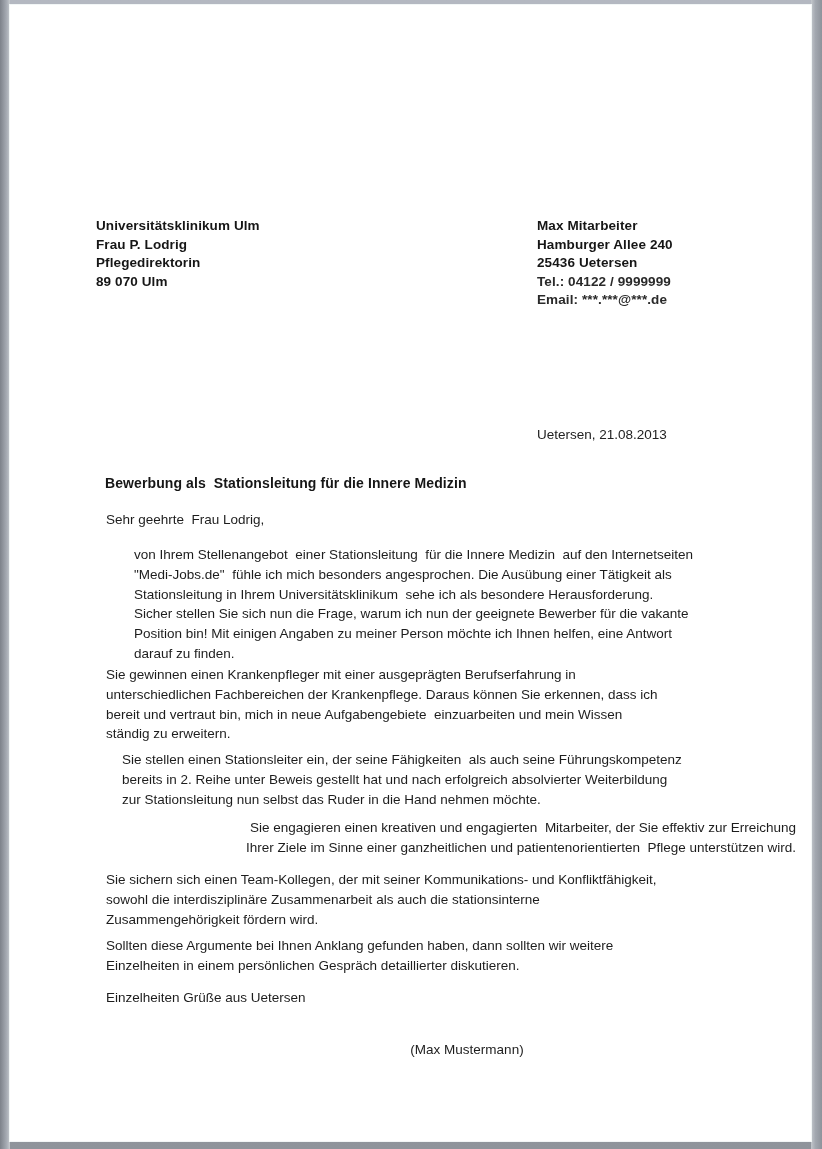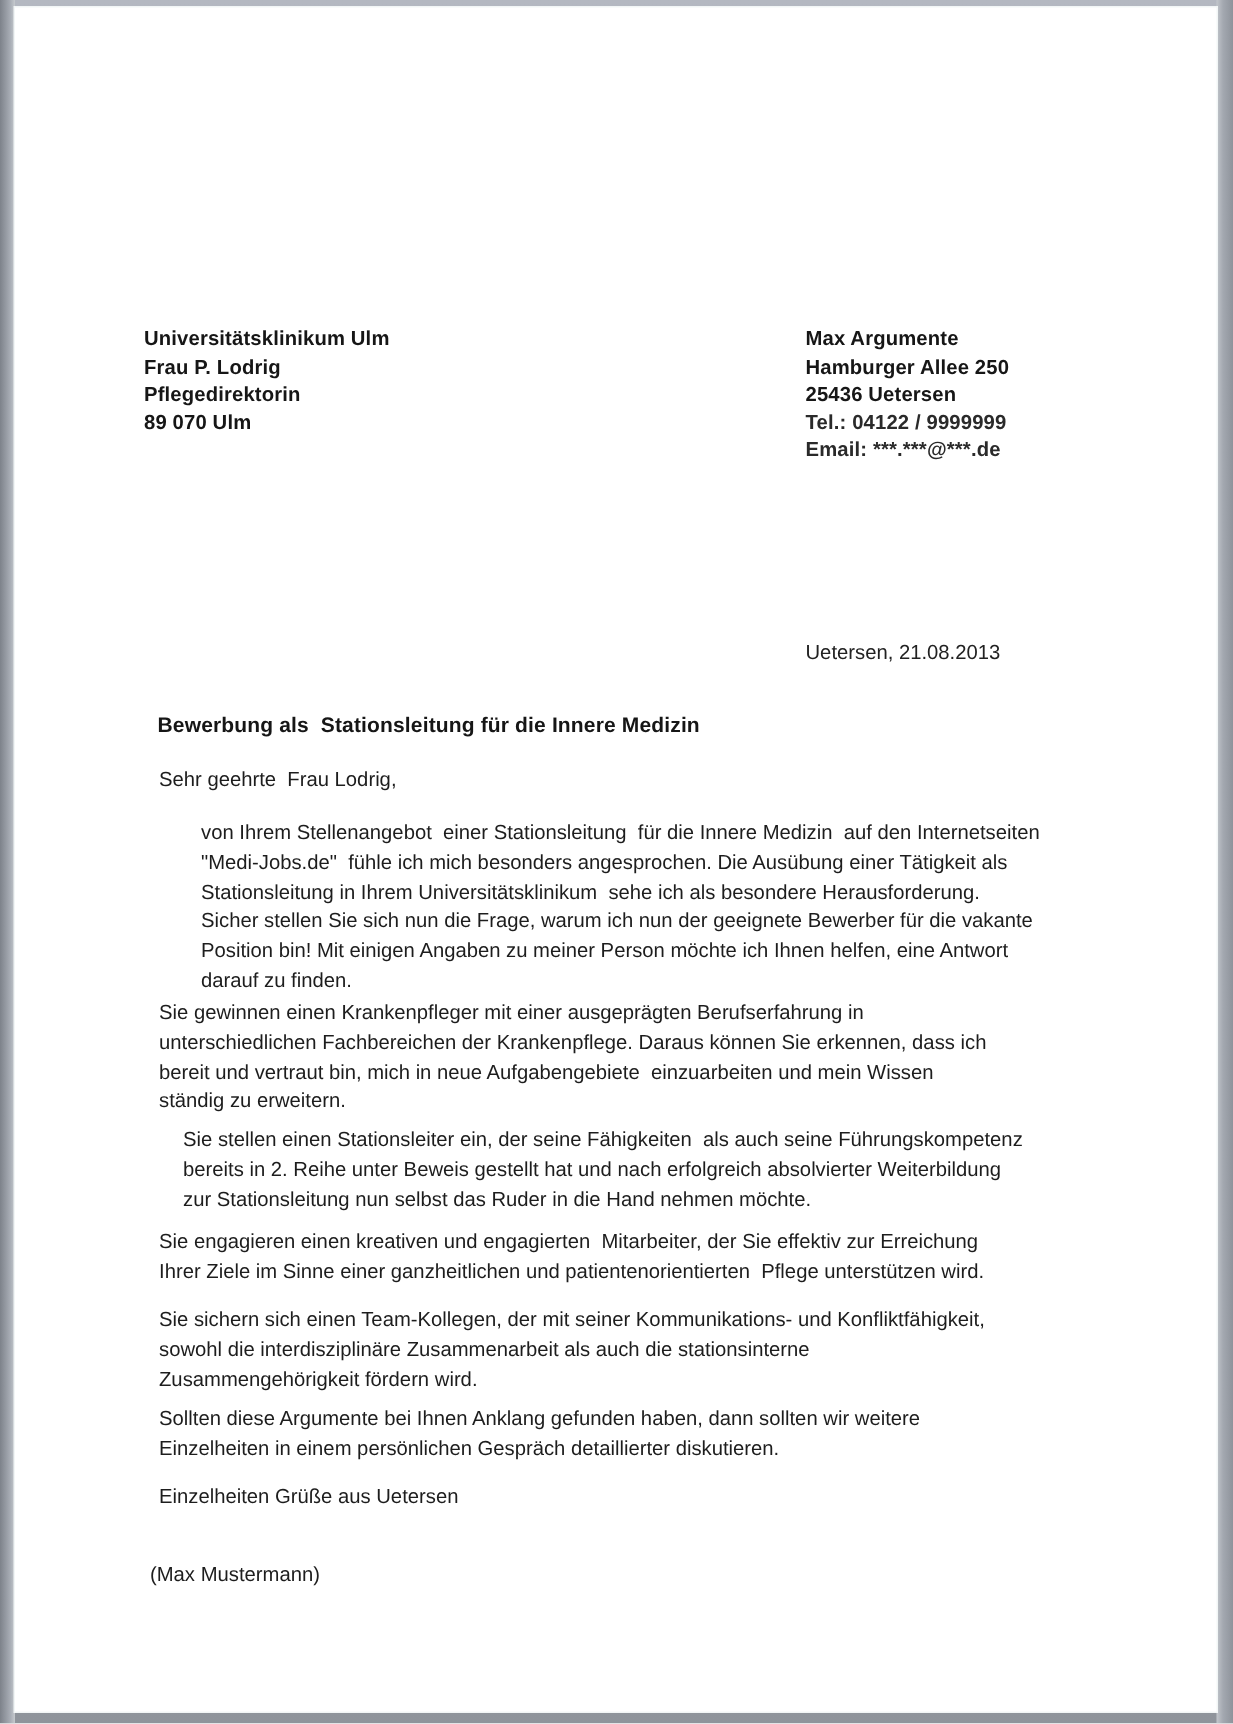--- a/index.html
+++ b/index.html
@@ -81,22 +81,22 @@
   <div class="page"></div>
 
   <div class="block" style="left:96px; top:217px;">
     <div class="addr-line">Universitätsklinikum Ulm</div>
     <div class="addr-line">Frau P. Lodrig</div>
     <div class="addr-line">Pflegedirektorin</div>
     <div class="addr-line">89 070 Ulm</div>
   </div>
 
   <div class="block" style="left:537px; top:217px;">
-    <div class="addr-line">Max Argumente</div>
-    <div class="addr-line">Hamburger Allee 250</div>
+    <div class="addr-line">Max Mitarbeiter</div>
+    <div class="addr-line">Hamburger Allee 240</div>
     <div class="addr-line">25436 Uetersen</div>
     <div class="addr-line regular">Tel.: 04122 / 9999999</div>
     <div class="addr-line regular">Email: ***.***@***.de</div>
   </div>
 
   <div class="block date-line" style="left:537px; top:426px;">Uetersen, 21.08.2013</div>
 
   <div class="block subject" style="left:105px; top:475px;">Bewerbung als  Stationsleitung für die Innere Medizin</div>
 
   <div class="block bodytext" style="left:106px; top:510px;">Sehr geehrte  Frau Lodrig,</div>
@@ -107,24 +107,24 @@
 Sicher stellen Sie sich nun die Frage, warum ich nun der geeignete Bewerber für die vakante
 Position bin! Mit einigen Angaben zu meiner Person möchte ich Ihnen helfen, eine Antwort
 darauf zu finden.</div>
   <div class="block bodytext" style="left:106px; top:665px;">Sie gewinnen einen Krankenpfleger mit einer ausgeprägten Berufserfahrung in
 unterschiedlichen Fachbereichen der Krankenpflege. Daraus können Sie erkennen, dass ich
 bereit und vertraut bin, mich in neue Aufgabengebiete  einzuarbeiten und mein Wissen
 ständig zu erweitern.</div>
   <div class="block bodytext" style="left:106px; top:750px;margin-left:16px;">Sie stellen einen Stationsleiter ein, der seine Fähigkeiten  als auch seine Führungskompetenz
 bereits in 2. Reihe unter Beweis gestellt hat und nach erfolgreich absolvierter Weiterbildung
 zur Stationsleitung nun selbst das Ruder in die Hand nehmen möchte.</div>
-  <div class="block bodytext" style="left:106px; top:818px;">Sie engagieren einen kreativen und engagierten  Mitarbeiter, der Sie effektiv zur Erreichung
+  <div class="block bodytext" style="left:106px; top:818px;text-align:right;">Sie engagieren einen kreativen und engagierten  Mitarbeiter, der Sie effektiv zur Erreichung
 Ihrer Ziele im Sinne einer ganzheitlichen und patientenorientierten  Pflege unterstützen wird.</div>
   <div class="block bodytext" style="left:106px; top:870px;">Sie sichern sich einen Team-Kollegen, der mit seiner Kommunikations- und Konfliktfähigkeit,
 sowohl die interdisziplinäre Zusammenarbeit als auch die stationsinterne
 Zusammengehörigkeit fördern wird.</div>
   <div class="block bodytext" style="left:106px; top:936px;">Sollten diese Argumente bei Ihnen Anklang gefunden haben, dann sollten wir weitere
 Einzelheiten in einem persönlichen Gespräch detaillierter diskutieren.</div>
 
   <div class="block bodytext" style="left:106px; top:988px;">Einzelheiten Grüße aus Uetersen</div>
 
-  <div class="block bodytext" style="left:100px; top:1040px;">(Max Mustermann)</div>
+  <div class="block bodytext" style="left:122px; top:1040px;text-align:center;">(Max Mustermann)</div>
 </div>
 
 </body></html>

